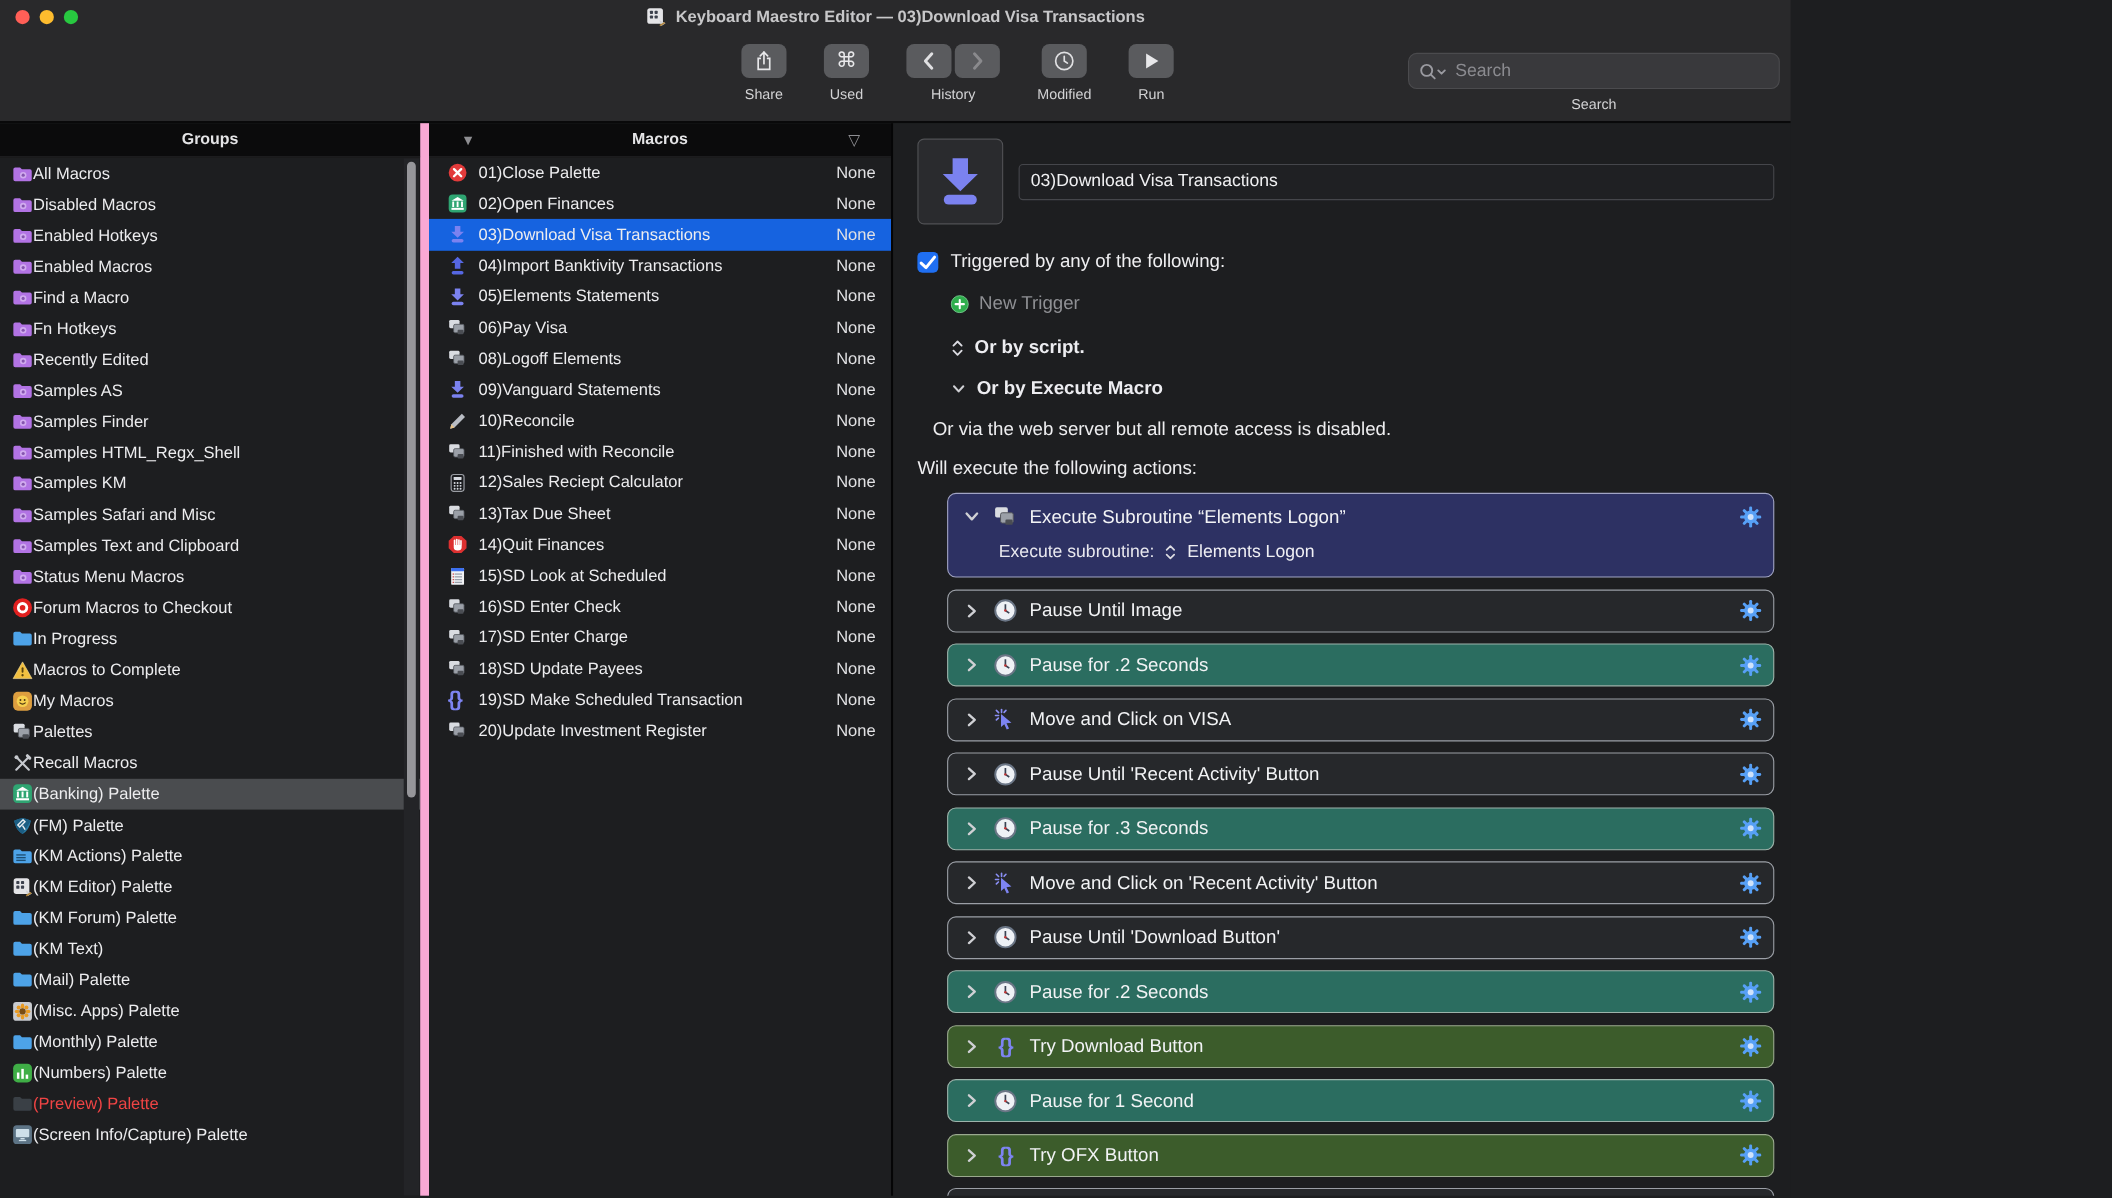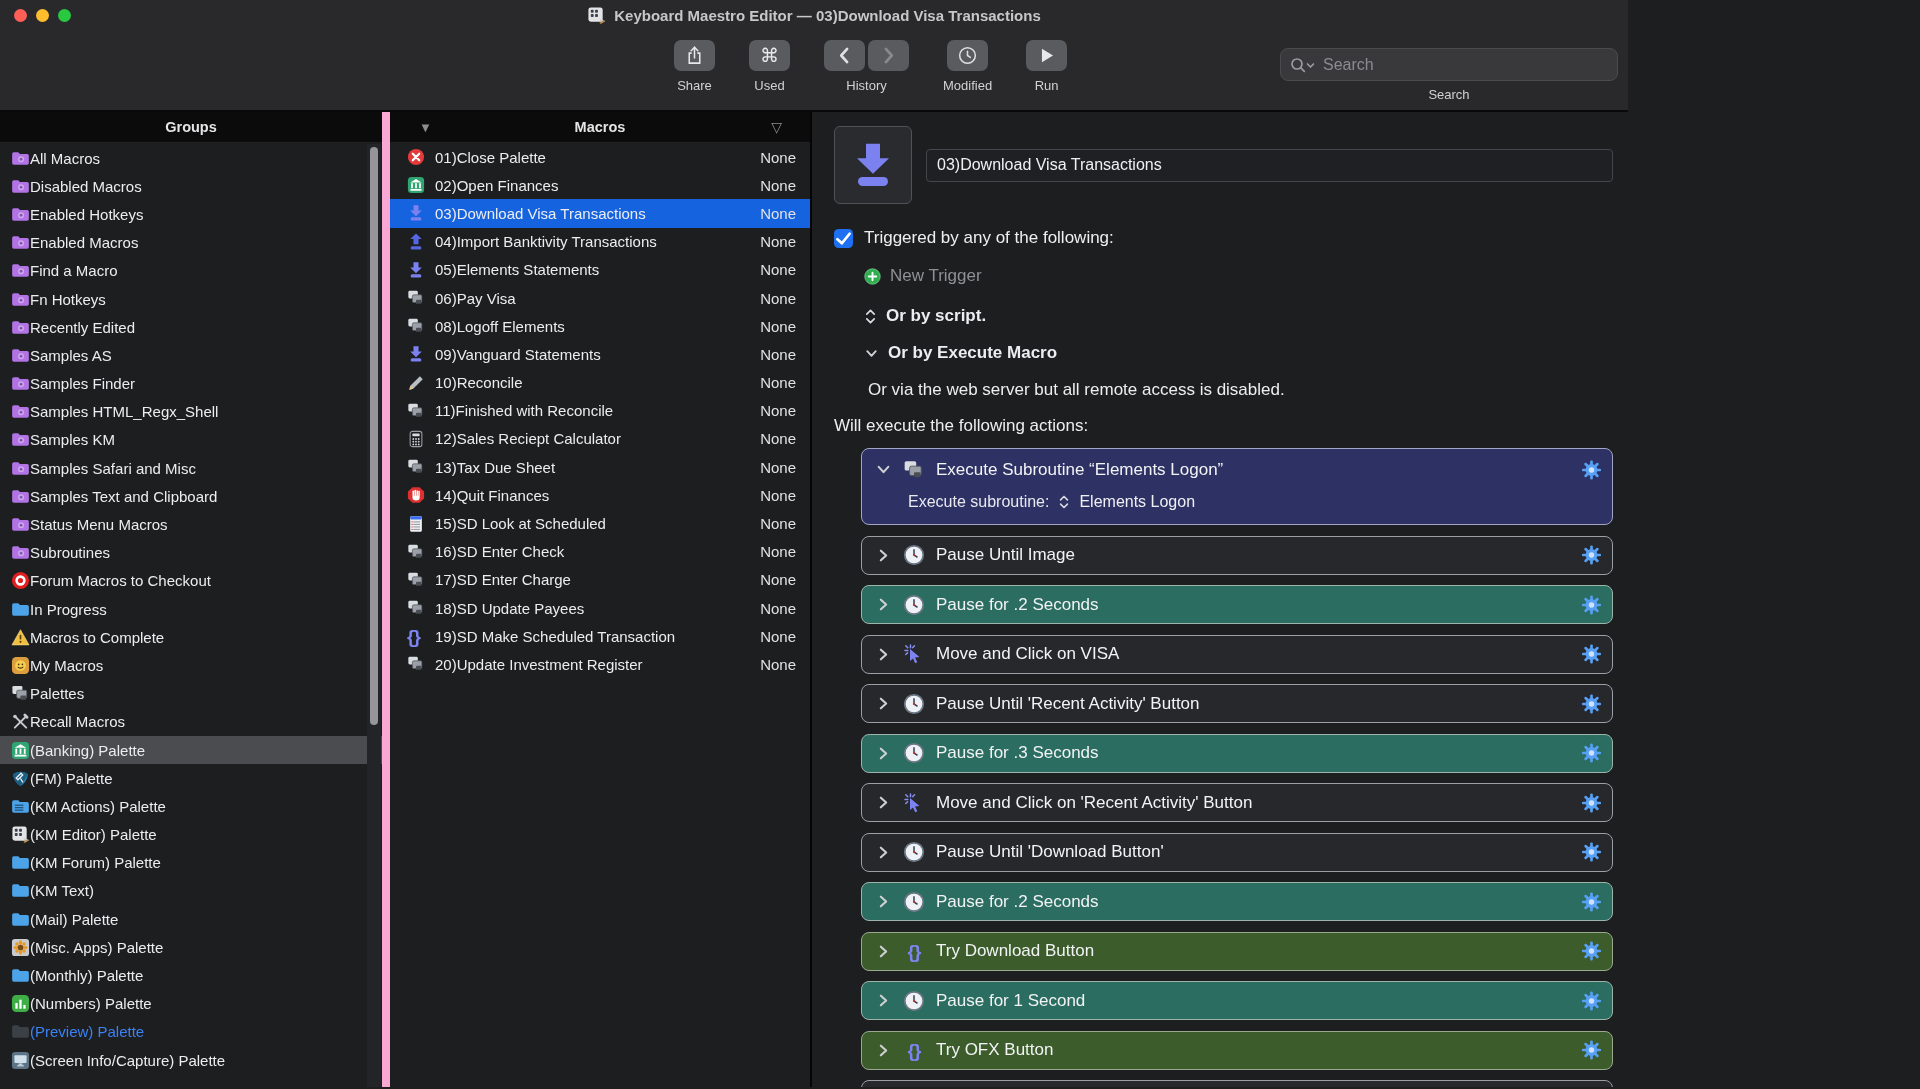--- a/index.html
+++ b/index.html
@@ -38,21 +38,21 @@
   .col-header{height:31px;background:#0b0b0c;border-bottom:1px solid #212124;display:flex;
     align-items:center;justify-content:center;color:#e4e4e6;font-weight:bold;font-size:14.5px;position:relative}
   .col-groups{width:390px;position:relative;background:#1d1e20;border-right:8px solid #f9a8d4;overflow:hidden}
   .col-macros{width:422px;position:relative;background:#1d1e20;border-right:2px solid #050506;overflow:hidden}
   .col-detail{flex:1;position:relative;background:#1d1e20;padding:10px 15px 0 22px;overflow:hidden}
 
   .g-list{padding-top:1px}
   .g-row{display:flex;align-items:center;height:28.2px;padding-left:11px;font-size:15px;color:#ededef;white-space:nowrap}
   .g-row .icn{width:19px;height:19px;flex:0 0 19px}
   .g-row.sel{background:#4a4c4f}
-  .g-row.dim{color:#3b82f6}.g-row.dim .icn{opacity:.45}
+  .g-row.dim{color:#ef4444}.g-row.dim .icn{opacity:.45}
 
   .m-row{display:flex;align-items:center;height:28.2px;padding:0 14px 0 17px;gap:10px;font-size:15px;color:#ededef;white-space:nowrap}
   .m-row .icn{width:18px;height:18px;flex:0 0 18px}
   .m-row .m-label{flex:1;overflow:hidden;text-overflow:ellipsis}
   .m-row .m-trigger{color:#e2e2e4}
   .m-row.sel{background:#1663e0}
   .sort-ic{position:absolute;left:29px;color:#8e8e92;font-size:13px}
   .filter-ic{position:absolute;right:28px;color:#8e8e92;font-size:14px}
 
   .v-scroll{position:absolute;right:1px;top:32px;bottom:0;width:14px;background:#232427}
@@ -65,21 +65,21 @@
   .icon-box .icn{width:50px;height:50px}
   .name-input{flex:1;height:33px;background:#1f2023;border:1px solid #45464b;border-radius:4px;
     color:#f0f0f2;font-size:16px;padding:0 10px;font-family:inherit;outline:none}
 
   .trigger-row{display:flex;align-items:center;gap:11px;margin-top:24px;font-size:17px;color:#efeff1}
   .checkbox{width:19px;height:19px;background:#1f6ff2;border-radius:4.5px;display:flex;align-items:center;justify-content:center;flex:0 0 19px}
   .t-sub{margin-left:30px;display:flex;align-items:center;gap:9px;font-size:17px}
   .mt18{margin-top:18px}.mt20{margin-top:20px}.mt17{margin-top:17px}
   .t-new{color:#8f9094}
   .t-bold{font-weight:bold;color:#ededf1}
-  .t-plain{margin-left:34px;margin-top:17px;font-size:17px;color:#eeeef0}
+  .t-plain{margin-left:14px;margin-top:17px;font-size:17px;color:#eeeef0}
   .will-exec{margin-top:16px;font-size:17px;color:#eeeef0}
   .icn-s{width:17px;height:17px;display:inline-flex}
 
   
   .actions{margin-top:12px;margin-left:27px}
   .action{border:1.5px solid #9b9fa6;border-radius:8px;margin-bottom:10.5px;background:#26282b}
   .action.teal{background:#2b6d60;border-color:#9db4ab}
   .action.green{background:#3c5c2b;border-color:#9aa98e}
   .action.navy{background:#2d3163;border-color:#a2a5c5}
   .a-head{height:37px;display:flex;align-items:center;padding:0 48px 0 13px;gap:11px;position:relative}
@@ -349,30 +349,20 @@
                 <path d="M1.2 5.2q0-1.8 1.8-1.8h4.6l1.8 1.8h7.6q1.8 0 1.8 1.8v7.8q0 1.8-1.8 1.8H3q-1.8 0-1.8-1.8z" fill="#b273e4"></path>
                 <circle cx="10.6" cy="10.8" r="3.1" fill="rgba(255,255,255,0.4)"></circle>
                 <circle cx="10.6" cy="10.8" r="1.5" fill="rgba(92,40,140,0.65)"></circle>
               </svg>
             </span>
             <span>Status Menu Macros</span>
           </div>
           <div class="g-row">
             <span class="icn">
               <svg viewBox="0 0 20 20">
-                <path d="M1.2 5.2q0-1.8 1.8-1.8h4.6l1.8 1.8h7.6q1.8 0 1.8 1.8v7.8q0 1.8-1.8 1.8H3q-1.8 0-1.8-1.8z" fill="#b273e4"></path>
-                <circle cx="10.6" cy="10.8" r="3.1" fill="rgba(255,255,255,0.4)"></circle>
-                <circle cx="10.6" cy="10.8" r="1.5" fill="rgba(92,40,140,0.65)"></circle>
-              </svg>
-            </span>
-            <span>Subroutines</span>
-          </div>
-          <div class="g-row">
-            <span class="icn">
-              <svg viewBox="0 0 20 20">
                 <circle cx="10" cy="10" r="9" fill="#e02020"></circle>
                 <circle cx="10" cy="10" r="5.4" fill="#fff"></circle>
                 <circle cx="10" cy="10" r="2.7" fill="#e02020"></circle>
               </svg>
             </span>
             <span>Forum Macros to Checkout</span>
           </div>
           <div class="g-row">
             <span class="icn">
               <svg viewBox="0 0 20 20">

